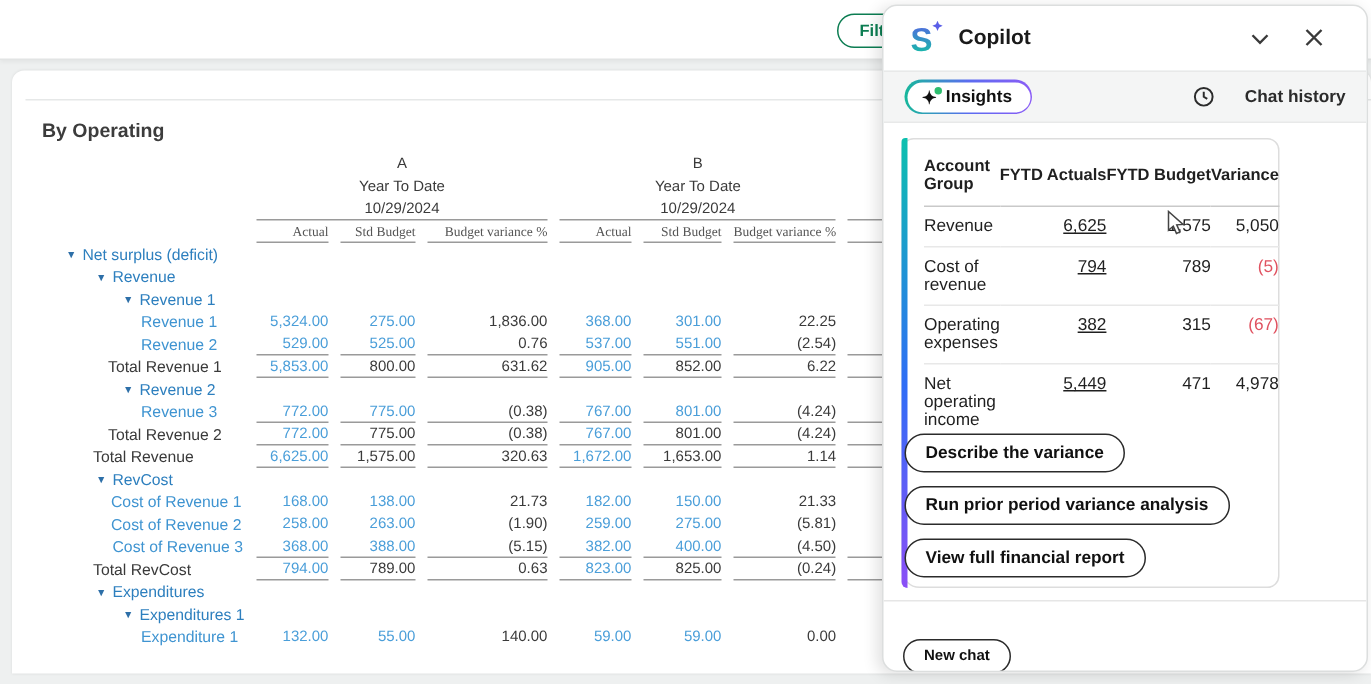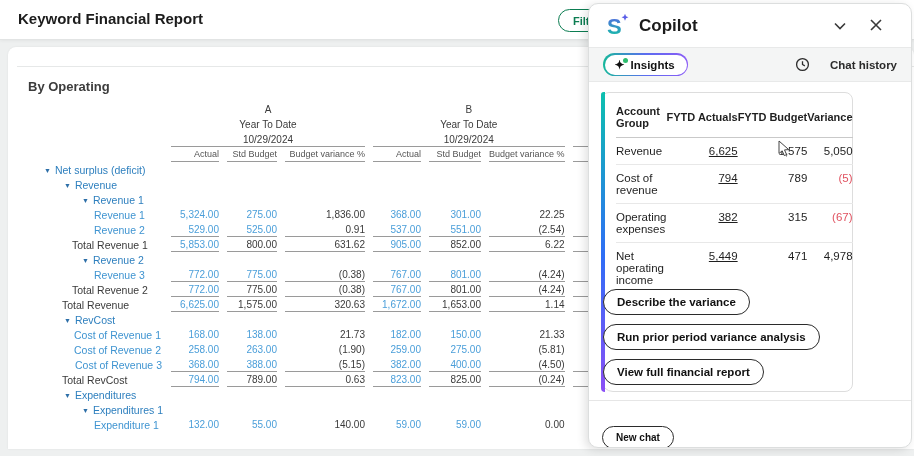--- a/index.html
+++ b/index.html
@@ -33,38 +33,38 @@
   table.fin col.c-lab{width:125px} table.fin col.c1{width:48px}
   table.fin col.c2{width:50px} table.fin col.c3{width:80px}
   table.fin col.c4{width:48px} table.fin col.c5{width:52px}
   table.fin col.c6{width:60px} table.fin col.c7{width:72px}
   table.fin th, table.fin td { font-weight:normal; height:15px; padding:0;
     white-space:nowrap; }
   .ghead { text-align:center; color:#3a3a3a; font-size:10px; }
   .gdate { text-align:center; border-bottom:1px solid #9a9a9a; }
   .subh  { text-align:right; font-size:9px; color:#555;
     border-bottom:1px solid #9a9a9a; padding-right:2px; height:17px;
-    vertical-align:middle; }
+    vertical-align:middle;font-family:Liberation Serif, serif; }
   td.num { text-align:right; padding-right:2px; }
   td.num.blue { color:#4a9ed9; }
   tr.rule td.num { border-bottom:1px solid #9a9a9a; }
   td.lab { font-size:10.5px; }
   td.lab .tri { font-size:7px; color:#2d6fa8; margin-right:4px;
     vertical-align:1px; }
   td.lab.parent { color:#2d7fbe; }
   td.lab.leaf   { color:#3f94d1; }
   td.lab.total  { color:#3a3a3a; }
 
   
   .copilot { position:absolute; left:588px; top:3px; width:324px; height:445px;
     background:#fff; border:1px solid #dcdede; border-radius:10px;
     box-shadow:-3px 2px 10px rgba(0,0,0,.12); z-index:10; overflow:hidden; }
   .cp-header { position:relative; height:43px; }
   .cp-logo { position:absolute; left:16px; top:9px; width:24px; height:24px; }
-  .cp-title { position:absolute; left:50px; top:12px; font-size:17px;
+  .cp-title { position:absolute; left:50px; top:12px; font-size:14px;
     font-weight:bold; color:#1a1a1a; }
   .cp-chevron { position:absolute; right:62px; top:13px; width:18px; height:18px;
     cursor:pointer; }
   .cp-close { position:absolute; right:26px; top:12px; width:18px; height:18px;
     cursor:pointer; }
   .cp-toolbar { position:relative; height:35px; background:#f4f5f5;
     border-top:1px solid #e8e9e9; border-bottom:1px solid #e8e9e9; }
   .insights-pill { position:absolute; left:14px; top:5px; padding:1.5px;
     border-radius:14px;
     background:linear-gradient(90deg,#17b89b,#5b6cf0,#8b5cf6); }
@@ -112,21 +112,20 @@
     background:#fff; border-radius:15px; padding:5px 13px; font-size:10px;
     font-weight:bold; color:#111; font-family:"Liberation Sans",sans-serif;
     cursor:pointer; }
 
   .mouse-cursor { position:absolute; left:778px; top:140px; z-index:20; }
 </style>
 </head>
 <body>
 
 <div class="app-header">
-  <div class="app-title">Keyword Financial Report</div>
   <button class="filter-btn">Filt</button>
 </div>
 
 <div class="content">
   <div class="report-card">
     <div class="card-divider"></div>
     <div class="section-title">By Operating</div>
 
     <table class="fin">
       <colgroup>
@@ -207,21 +206,21 @@
             <td class="num">1,836.00</td>
             <td class="num blue">368.00</td>
             <td class="num blue">301.00</td>
             <td class="num">22.25</td>
             <td class="num blue">6,054.00</td>
           </tr>
           <tr class="rule">
             <td class="lab leaf" style="padding-left: 68px;">Revenue 2</td>
             <td class="num blue">529.00</td>
             <td class="num blue">525.00</td>
-            <td class="num">0.91</td>
+            <td class="num">0.76</td>
             <td class="num blue">537.00</td>
             <td class="num blue">551.00</td>
             <td class="num">(2.54)</td>
             <td class="num blue">1,653.00</td>
           </tr>
           <tr class="rule">
             <td class="lab total" style="padding-left: 46px;">Total Revenue 1</td>
             <td class="num blue">5,853.00</td>
             <td class="num">800.00</td>
             <td class="num">631.62</td>

